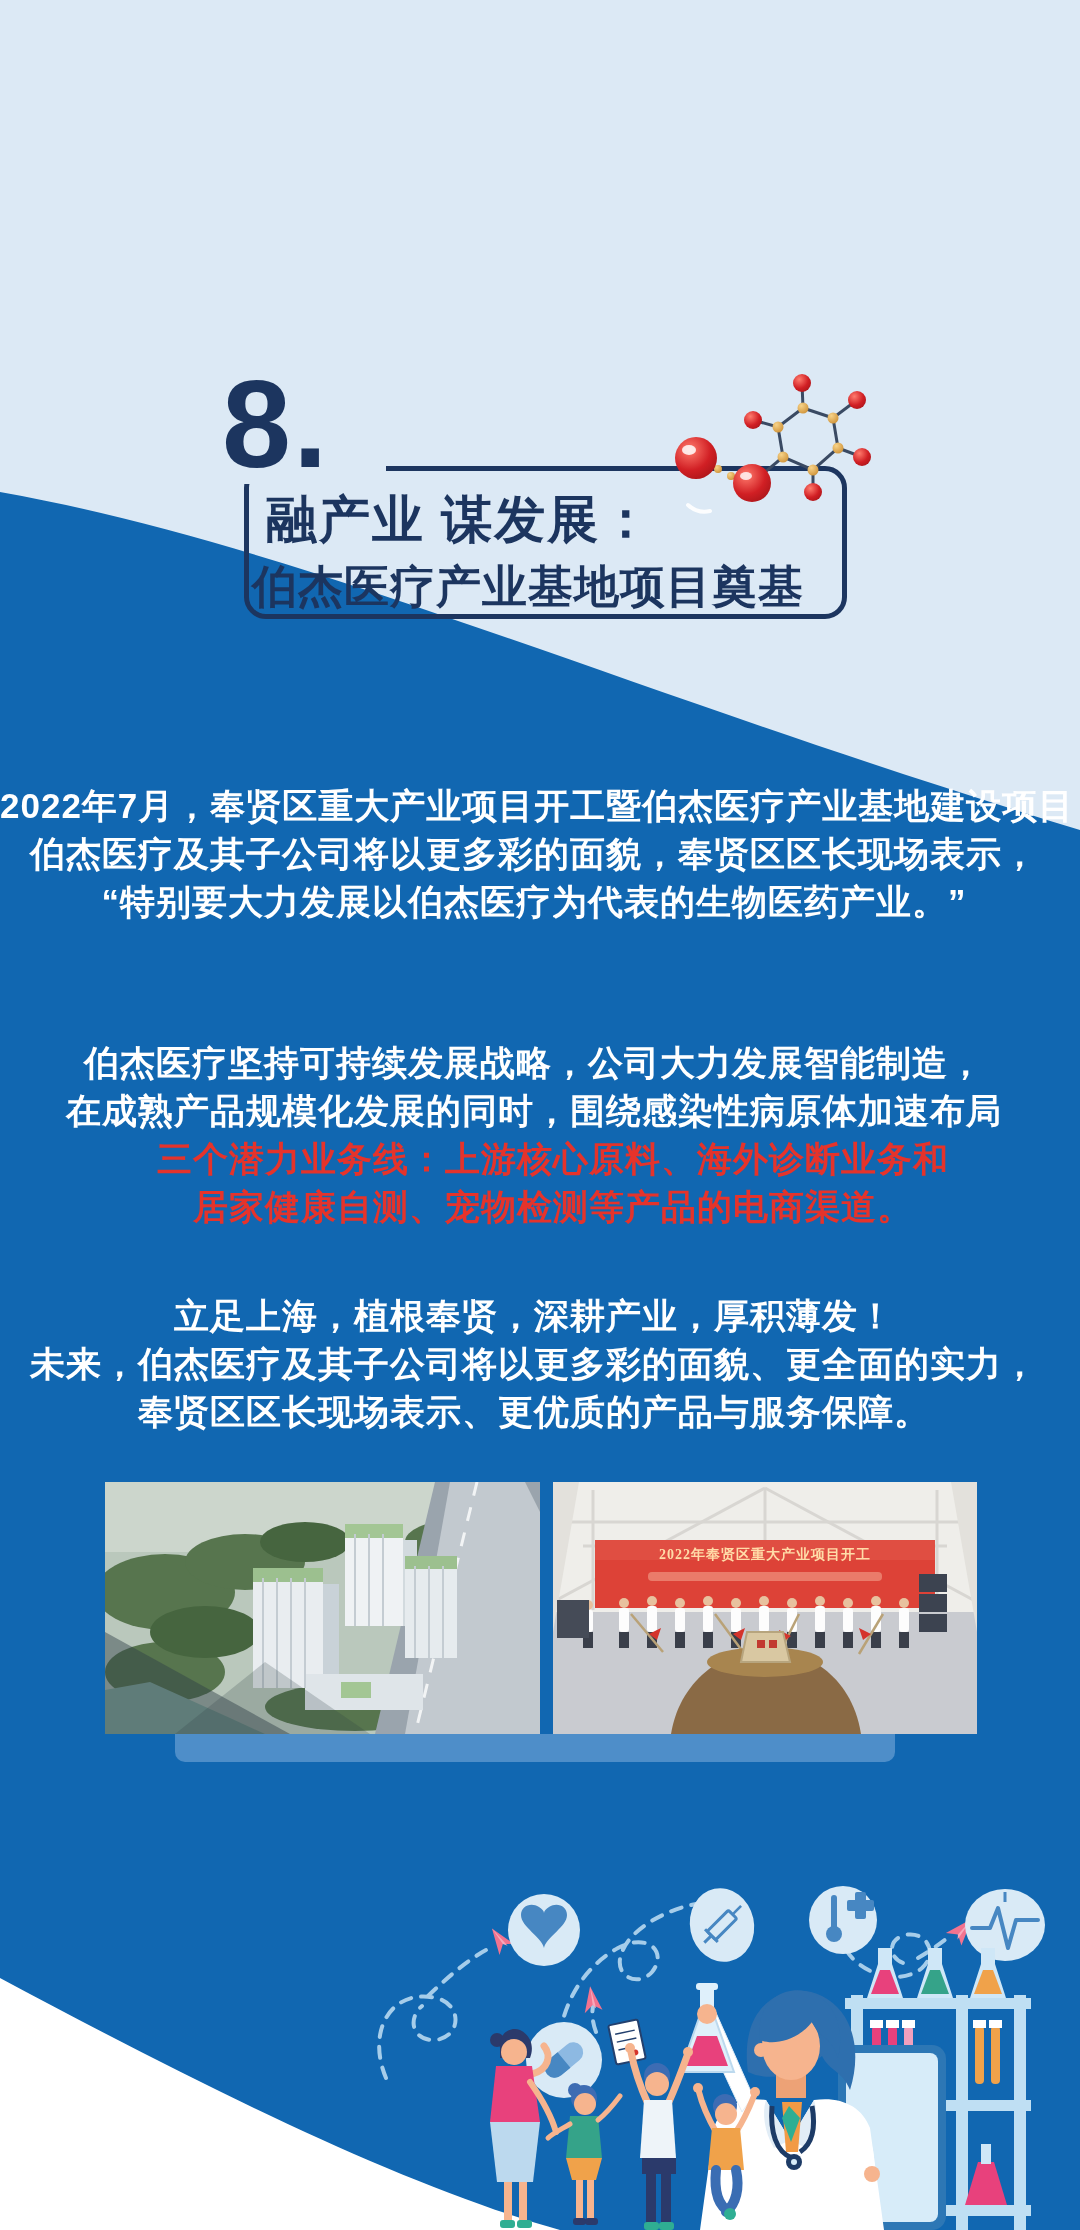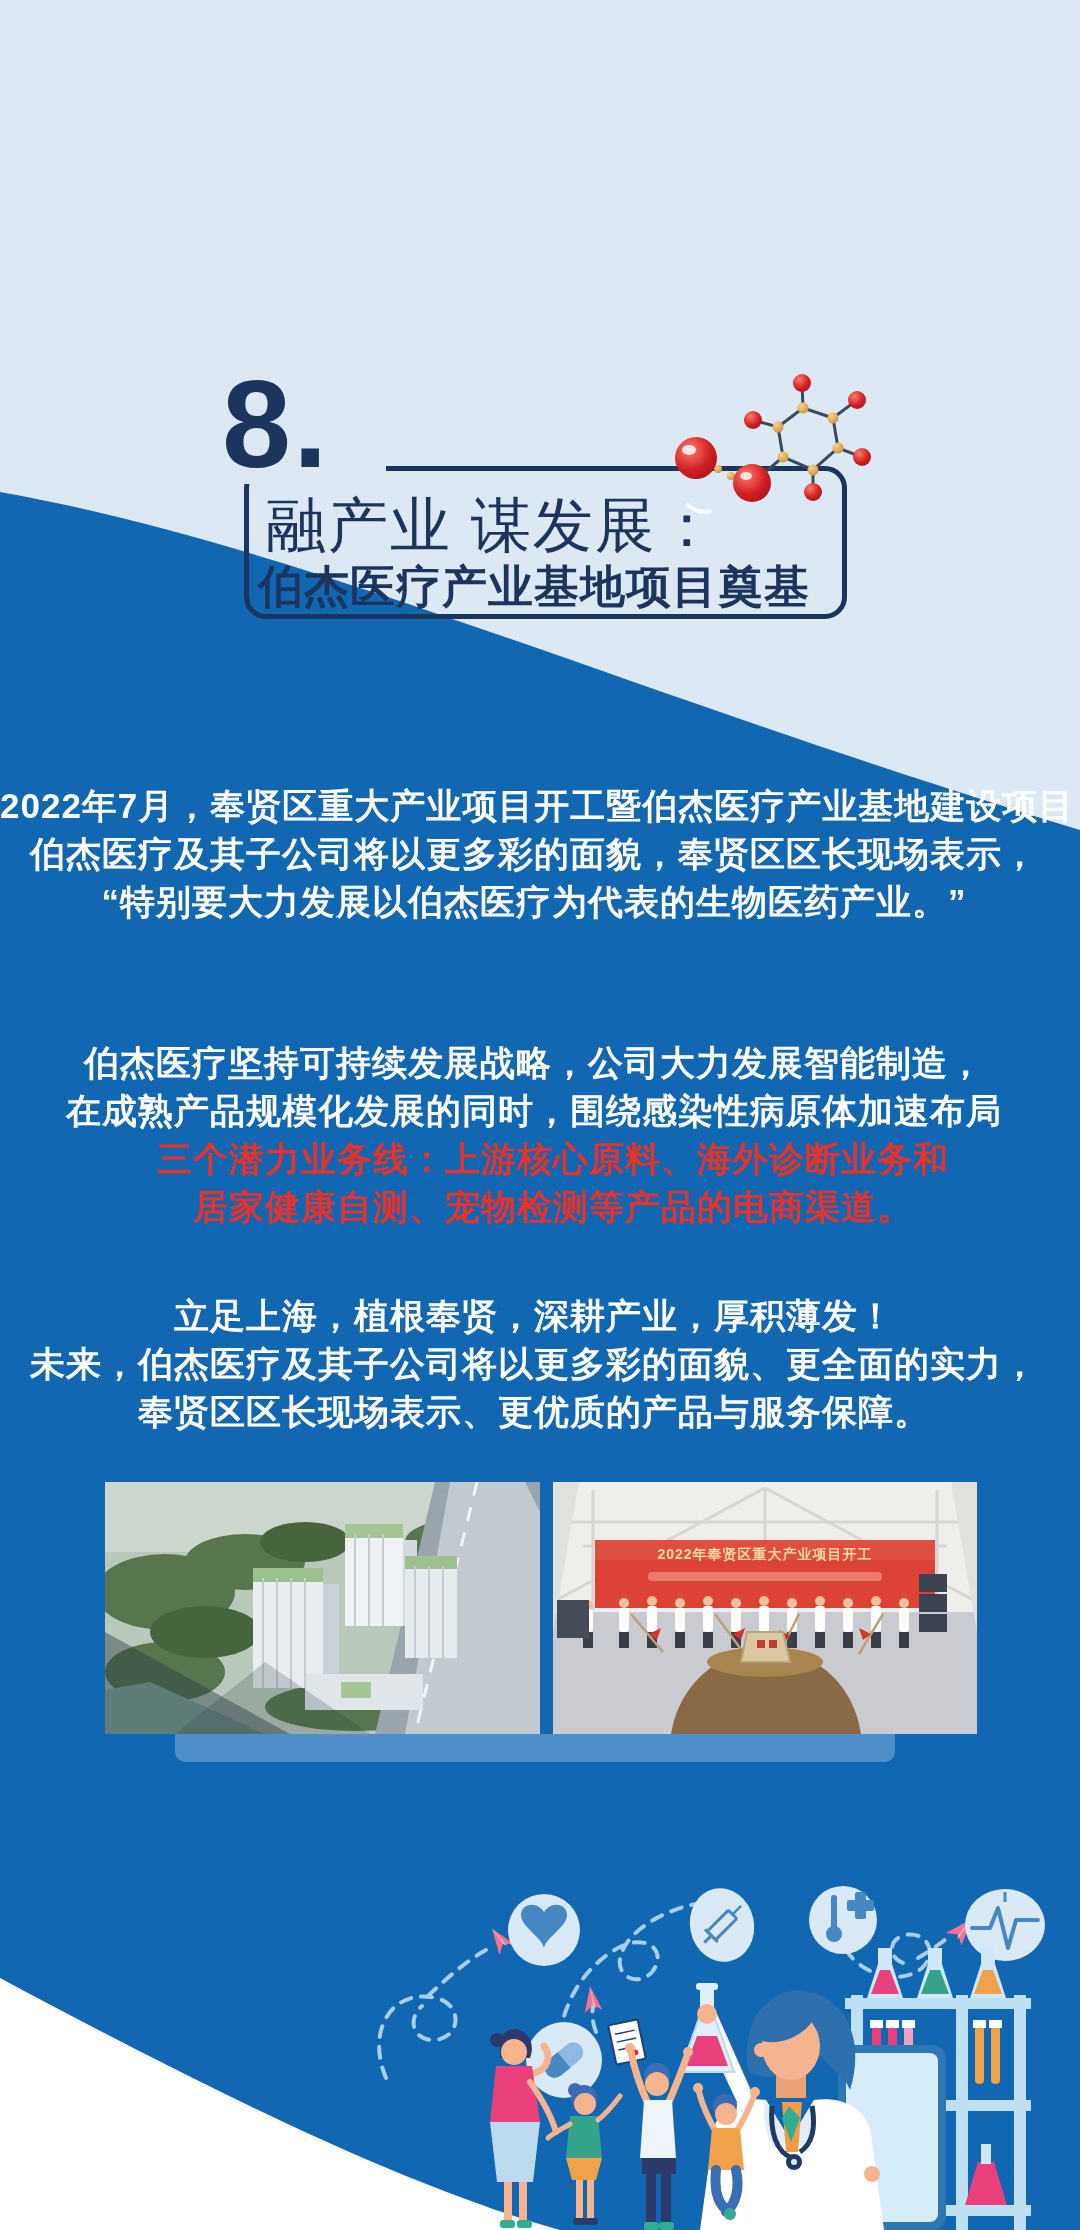--- a/index.html
+++ b/index.html
@@ -13,37 +13,37 @@
   
   .big-number{
     left:222px;top:362px;font-size:124px;font-weight:900;line-height:1;
     color:#1c355f;letter-spacing:2px;
   }
   .number-patch{left:198px;top:428px;width:188px;height:56px;background:#dce9f5;}
   .title-box{
     left:244px;top:466px;width:603px;height:153px;box-sizing:border-box;
     border:5px solid #1c355f;border-radius:22px;background:transparent;
   }
-  .title-l1{left:266px;top:486px;font-size:60px;font-weight:400;color:#1c355f;letter-spacing:2px;white-space:nowrap;}
-  .title-l2{left:258px;top:557px;font-size:45px;font-weight:900;color:#1c355f;letter-spacing:1px;white-space:nowrap;}
+  .title-l1{left:266px;top:486px;font-size:51px;font-weight:700;color:#1c355f;letter-spacing:2px;white-space:nowrap;}
+  .title-l2{left:252px;top:557px;font-size:45px;font-weight:900;color:#1c355f;letter-spacing:1px;white-space:nowrap;}
   
   .para{left:0;width:1068px;text-align:center;color:#ffffff;font-weight:600;
         font-size:35px;letter-spacing:1px;}
   .para .ln{line-height:48px;white-space:nowrap;}
   .para .red{color:#e5332b;font-weight:700;margin-left:38px;}
   .p1{top:782px;}
   .p2{top:1039px;}
   .p3{top:1292px;}
   
   .photo{overflow:hidden;}
   .photo-left{left:105px;top:1482px;width:435px;height:252px;}
   .photo-right{left:553px;top:1482px;width:424px;height:252px;}
   .photo-strip{left:175px;top:1734px;width:720px;height:28px;background:#4e8ec9;border-radius:0 0 10px 10px;}
   .banner-text{left:595px;top:1546px;width:340px;text-align:center;color:#ffdca8;
-               font-size:14px;font-weight:700;letter-spacing:1px;white-space:nowrap;}
+               font-size:14px;font-weight:700;letter-spacing:1px;white-space:nowrap;font-family:Liberation Serif, serif;}
   .banner-subline{left:648px;top:1572px;width:234px;height:9px;background:rgba(255,219,190,.38);border-radius:4px;}
 </style>
 </head>
 <body>
 
 <div class="page">
 
   <svg class="abs" style="left:0;top:0" width="1080" height="2230" viewBox="0 0 1080 2230">
     <rect x="0" y="0" width="1080" height="2230" fill="#dce9f5"></rect>
     <path d="M0,492 C300,545 620,690 1080,830 L1080,2230 L0,2230 Z" fill="#1167b1"></path>

